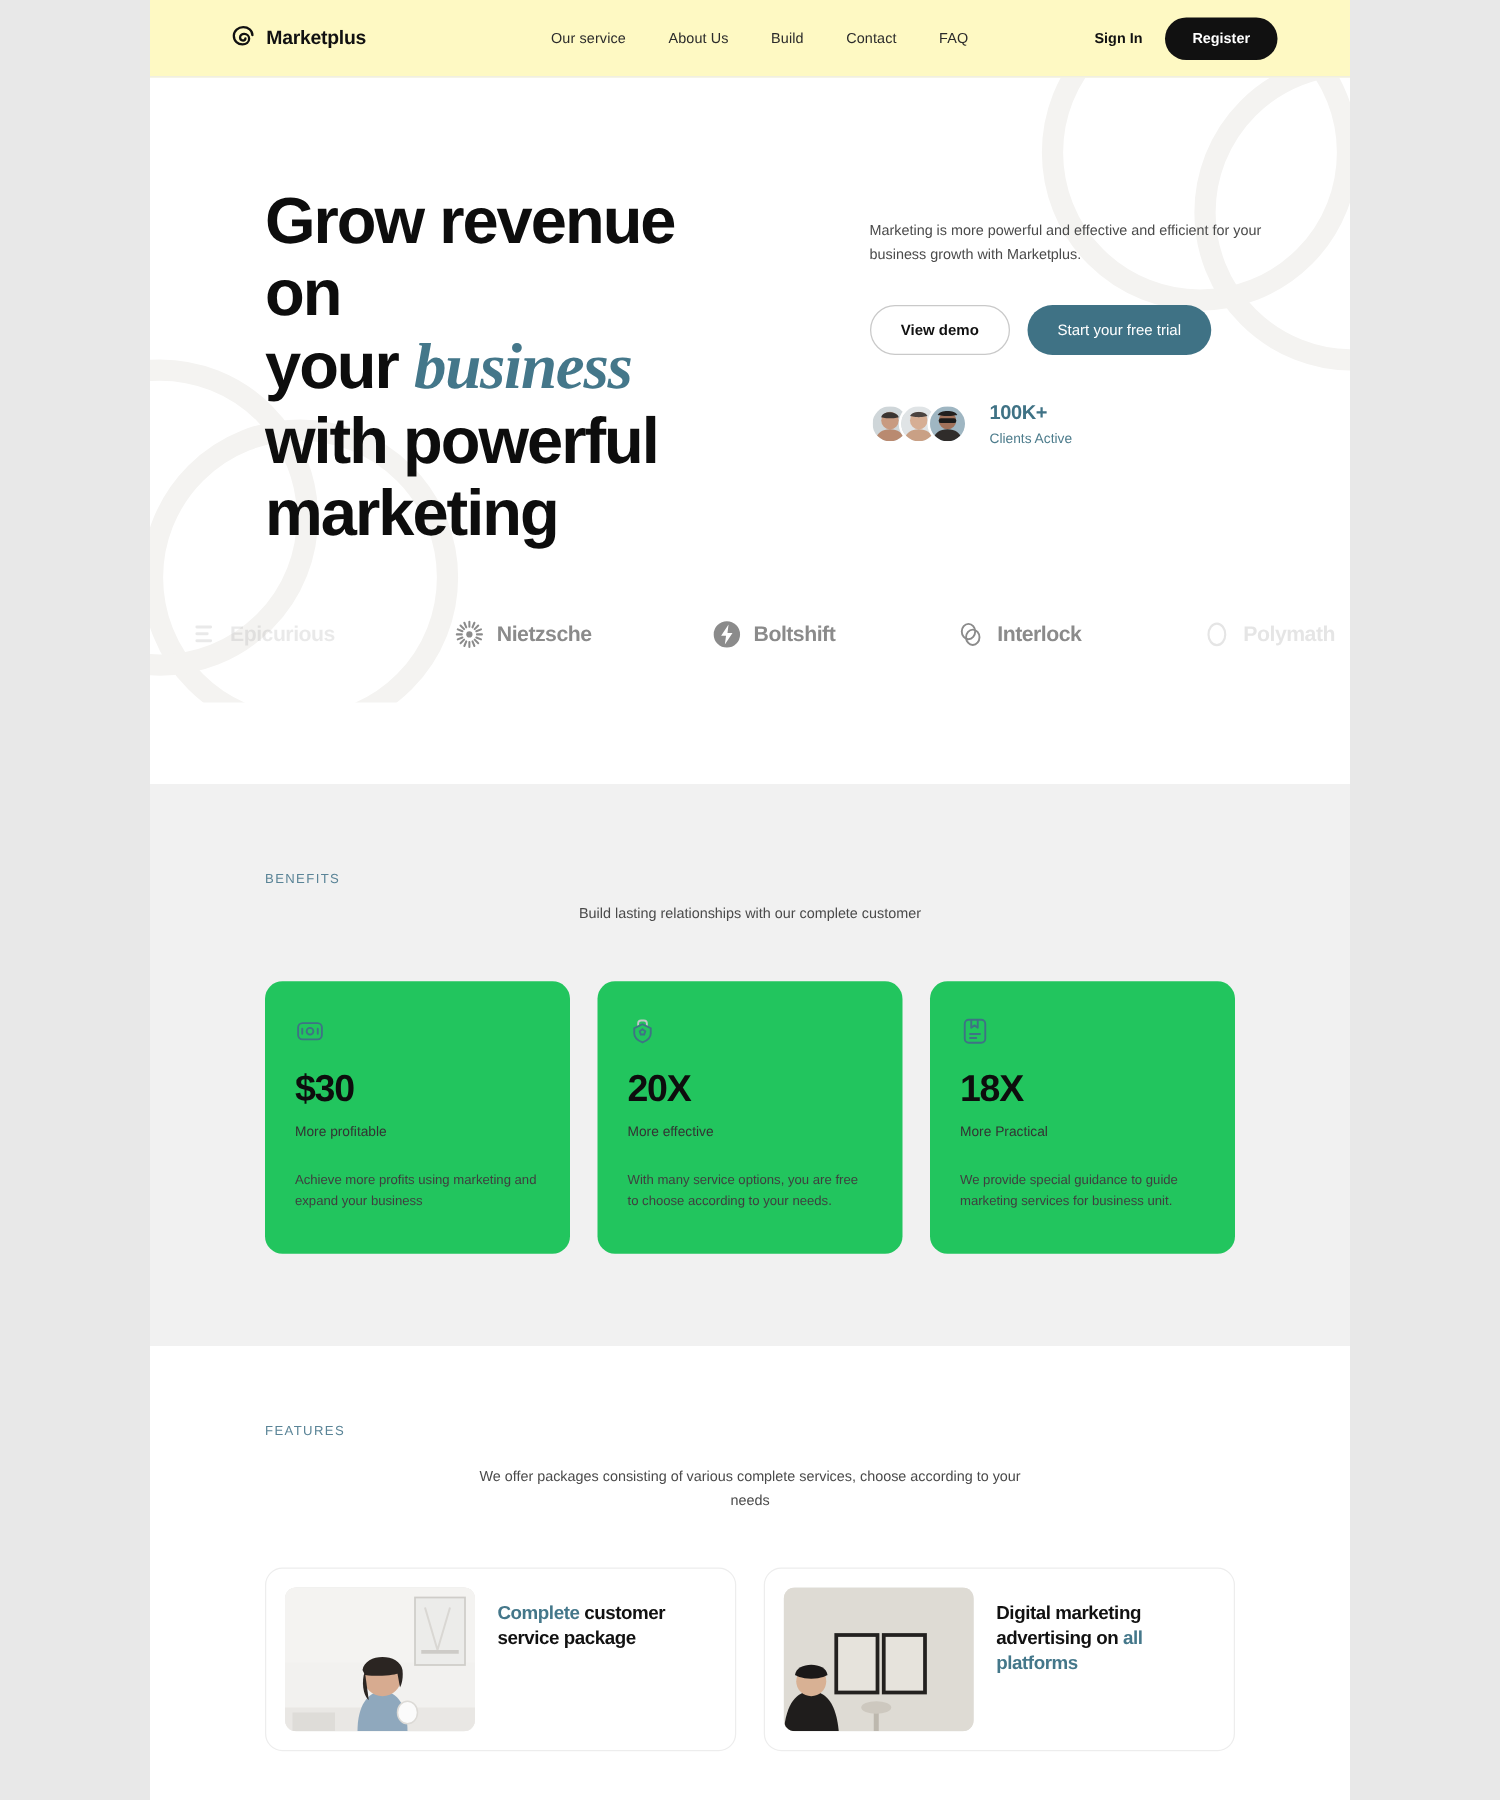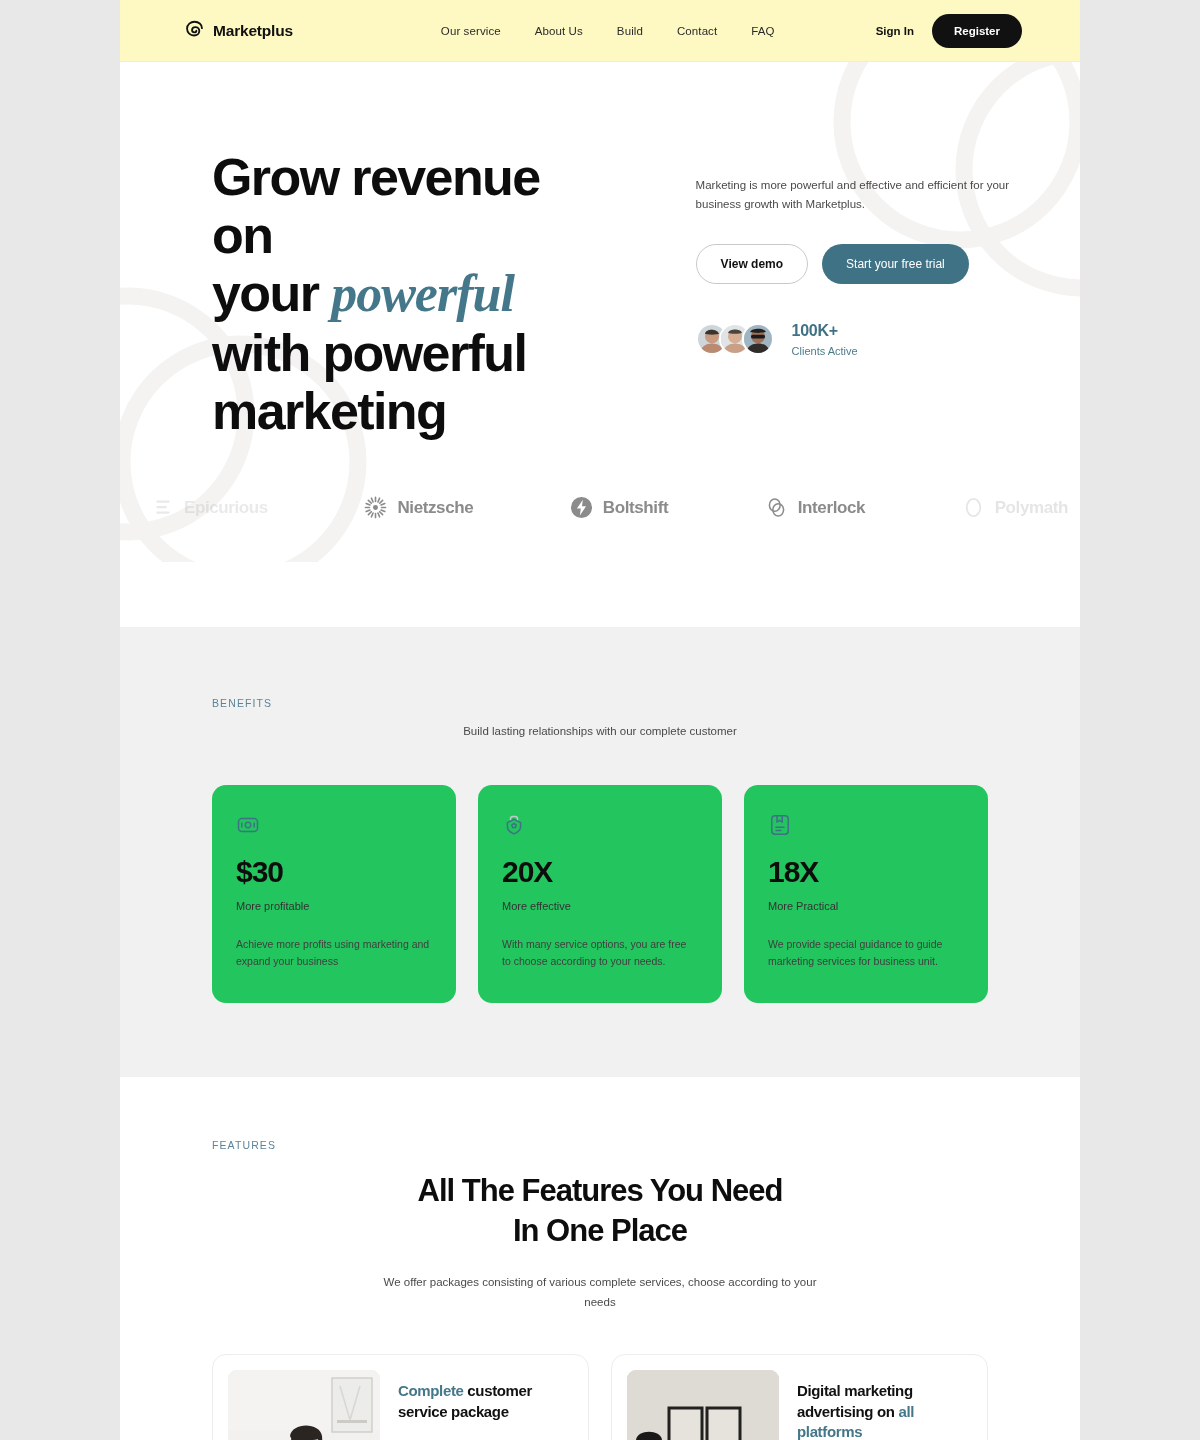--- a/index.html
+++ b/index.html
@@ -385,21 +385,21 @@
         <circle cx="962" cy="108" r="118"></circle>
         <circle cx="120" cy="400" r="118"></circle>
         <circle cx="8" cy="352" r="118"></circle>
       </g>
     </svg>
 
     <div class="hero-grid">
       <div class="hero-left">
         <h1 class="hero-title">
           <span>Grow revenue on</span><br>
-          <span>your </span><span class="accent-italic">powerful</span><br>
+          <span>your </span><span class="accent-italic">business</span><br>
           <span>with powerful</span><br>
           <span>marketing</span>
         </h1>
       </div>
 
       <div class="hero-right">
         <p class="hero-sub">Marketing is more powerful and effective and efficient for your business growth with Marketplus.</p>
 
         <div class="hero-ctas">
           <button class="btn-outline">View demo</button>
@@ -543,24 +543,20 @@
         <div class="card-stat">18X</div>
         <div class="card-sub">More Practical</div>
         <div class="card-desc">We provide special guidance to guide marketing services for business unit.</div>
       </div>
 
     </div>
   </div>
 
   <div class="features">
     <div class="eyebrow">FEATURES</div>
-    <div class="features-title">
-      <span>All The Features You Need</span><br>
-      <span>In One Place</span>
-    </div>
     <div class="features-sub">We offer packages consisting of various complete services, choose according to your needs</div>
 
     <div class="feature-cards">
 
       <div class="feature-card">
         <div class="feature-thumb">
           <svg viewBox="0 0 152 115" preserveAspectRatio="xMidYMid slice">
             <rect width="152" height="115" fill="#f2f1ef"></rect>
             <rect x="0" y="0" width="152" height="60" fill="#f4f3f1"></rect>
             <rect x="104" y="8" width="40" height="54" fill="#ececea" stroke="#cfcdc9" stroke-width="1.4"></rect>

